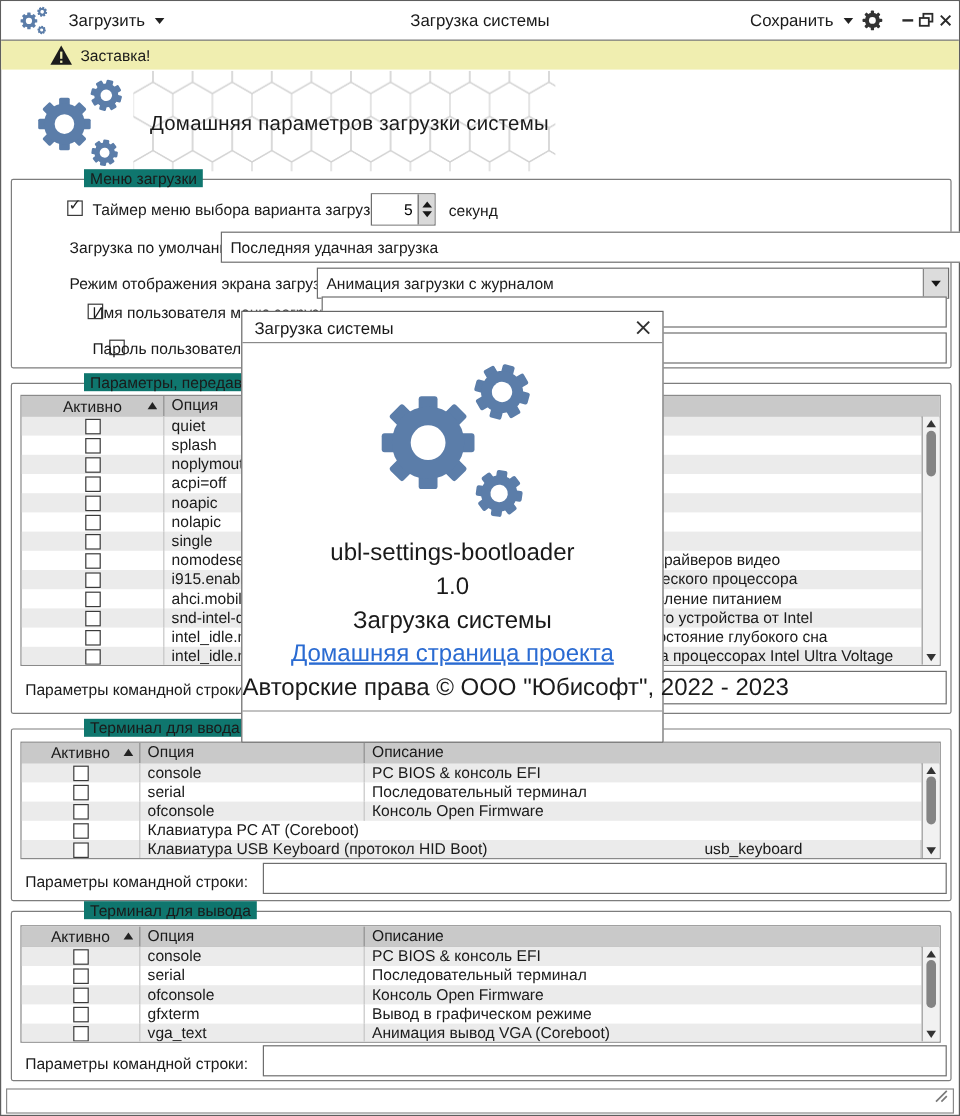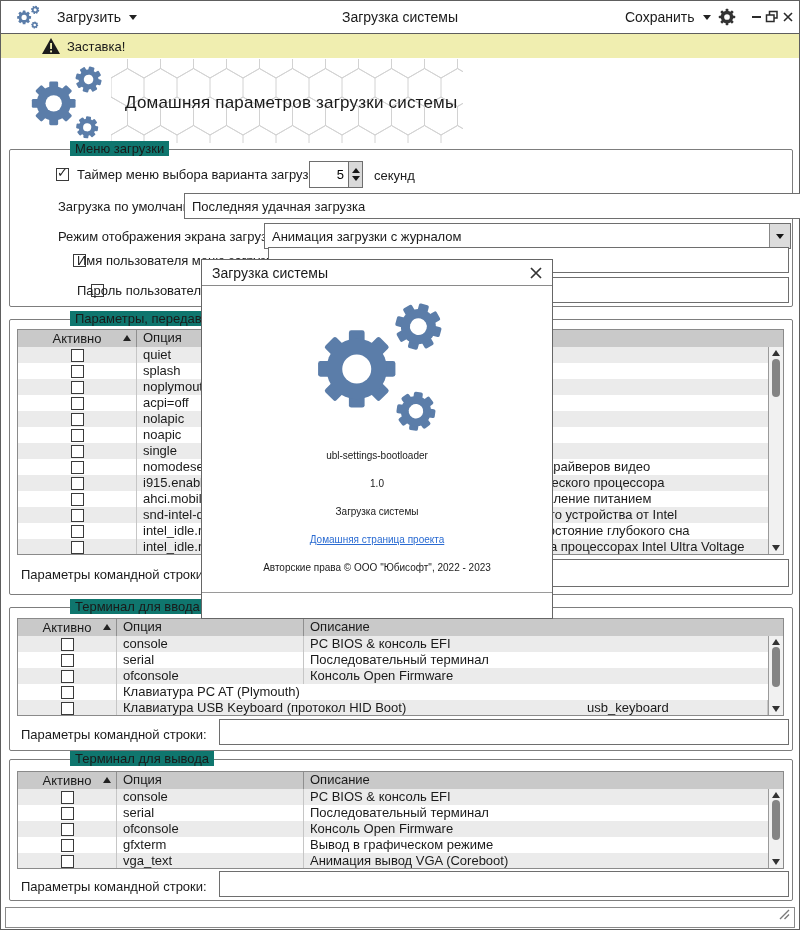--- a/index.html
+++ b/index.html
@@ -67,21 +67,21 @@
   
   .scrollbar{position:absolute;right:0;top:17px;bottom:0;width:15px;background:#f1f1f1;border-left:1px solid #9a9a9a;box-sizing:border-box;}
   .sb-up{position:absolute;top:3px;left:3px;width:0;height:0;border-left:4px solid transparent;border-right:4px solid transparent;border-bottom:6px solid #333;}
   .sb-dn{position:absolute;bottom:3px;left:3px;width:0;height:0;border-left:4px solid transparent;border-right:4px solid transparent;border-top:6px solid #333;}
   .sb-thumb{position:absolute;left:3px;width:8px;background:#848484;border-radius:4px;}
 
   
   .dialog{position:absolute;left:200px;top:258px;width:352px;height:360px;background:#fff;border:1px solid #666;box-sizing:border-box;z-index:50;}
   .dlg-titlebar{position:absolute;left:0;right:0;top:0;height:26px;border-bottom:1px solid #8a8a8a;font-size:14px;line-height:26px;padding-left:10px;box-sizing:border-box;}
   .dlg-close{position:absolute;right:8px;top:5px;width:16px;height:16px;display:flex;align-items:center;justify-content:center;}
-  .dlg-line{position:absolute;font-size:10px;left:0;right:0;text-align:center;white-space:nowrap;}
+  .dlg-line{position:absolute;font-size:20px;left:0;right:0;text-align:center;white-space:nowrap;}
   .dlg-link{color:#2a6bd2;text-decoration:underline;cursor:pointer;}
   .dlg-sep{position:absolute;left:0;right:0;top:332px;border-top:1px solid #9a9a9a;}
 
   
   .statusbar{position:absolute;left:4px;right:4px;top:906px;height:21px;border:1px solid #8a8a8a;box-sizing:border-box;background:#fff;}
 </style>
 </head>
 <body>
 
 <svg width="0" height="0" style="position:absolute" aria-hidden="true">
@@ -288,30 +288,30 @@
             <span class="cb"></span>
           </div>
           <div class="td c-opt">acpi=off</div>
           <div class="td c-desc">Отключение ACPI</div>
         </div>
 
         <div class="trow">
           <div class="td c-active">
             <span class="cb"></span>
           </div>
+          <div class="td c-opt">noapic</div>
+          <div class="td c-desc">Отключение APIC</div>
+        </div>
+
+        <div class="trow">
+          <div class="td c-active">
+            <span class="cb"></span>
+          </div>
           <div class="td c-opt">nolapic</div>
           <div class="td c-desc">Отключение Local APIC</div>
-        </div>
-
-        <div class="trow">
-          <div class="td c-active">
-            <span class="cb"></span>
-          </div>
-          <div class="td c-opt">noapic</div>
-          <div class="td c-desc">Отключение APIC</div>
         </div>
 
         <div class="trow">
           <div class="td c-active">
             <span class="cb"></span>
           </div>
           <div class="td c-opt">single</div>
           <div class="td c-desc">Однопользовательский режим</div>
         </div>
 
@@ -408,21 +408,21 @@
             <span class="cb"></span>
           </div>
           <div class="td c-opt">ofconsole</div>
           <div class="td c-desc">Консоль Open Firmware</div>
         </div>
 
         <div class="trow">
           <div class="td c-active">
             <span class="cb"></span>
           </div>
-          <div class="td c-desc">Клавиатура PC AT (Plymouth)</div>
+          <div class="td c-desc">Клавиатура PC AT (Coreboot)</div>
         </div>
 
         <div class="trow">
           <div class="td c-active">
             <span class="cb"></span>
           </div>
           <div class="td c-desc">Клавиатура USB Keyboard (протокол HID Boot)</div>
           <div class="td c-opt">usb_keyboard</div>
         </div>
       </div>

